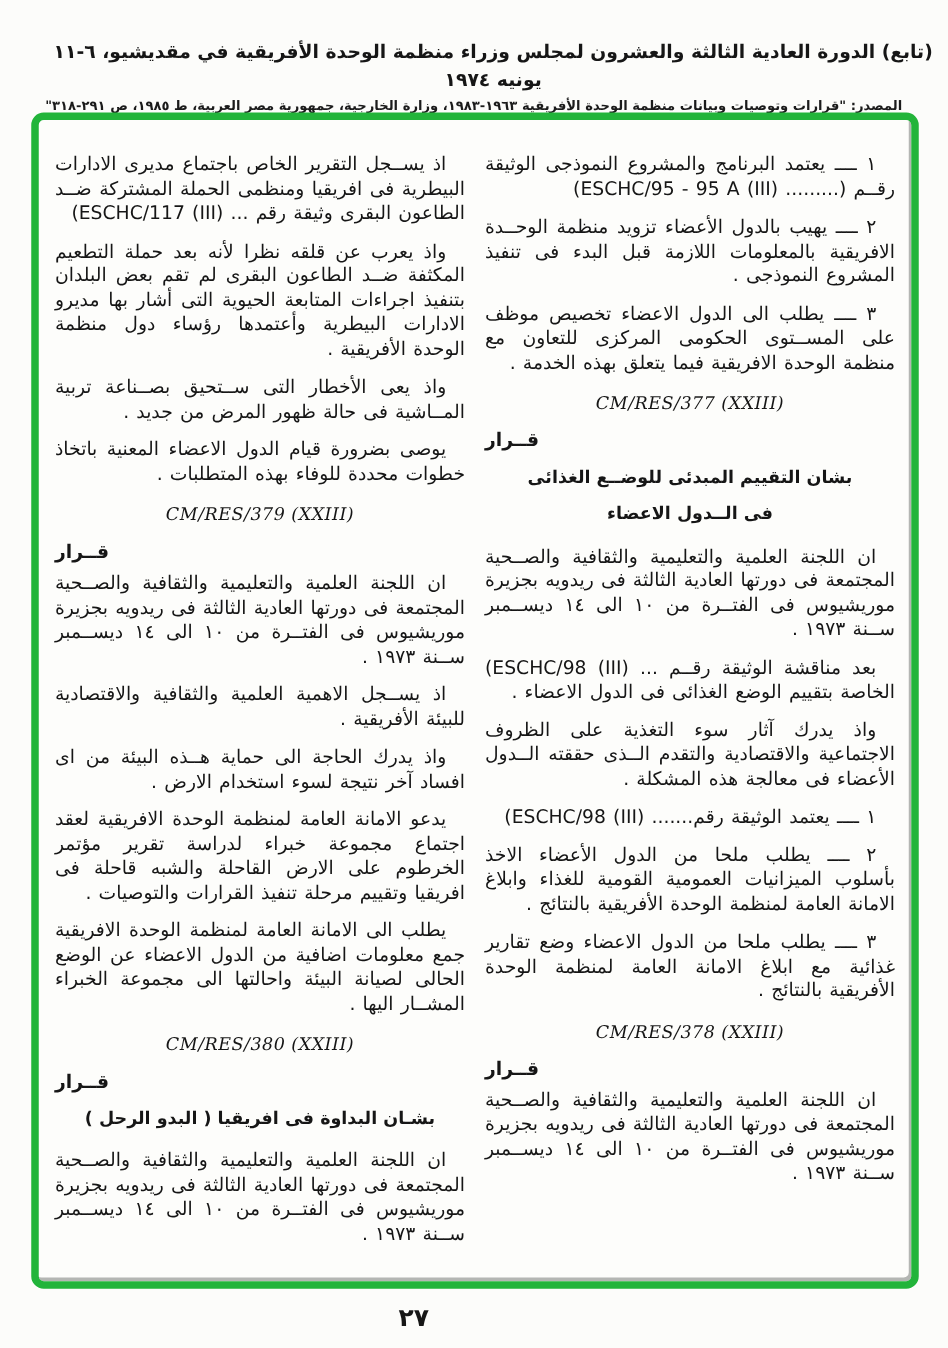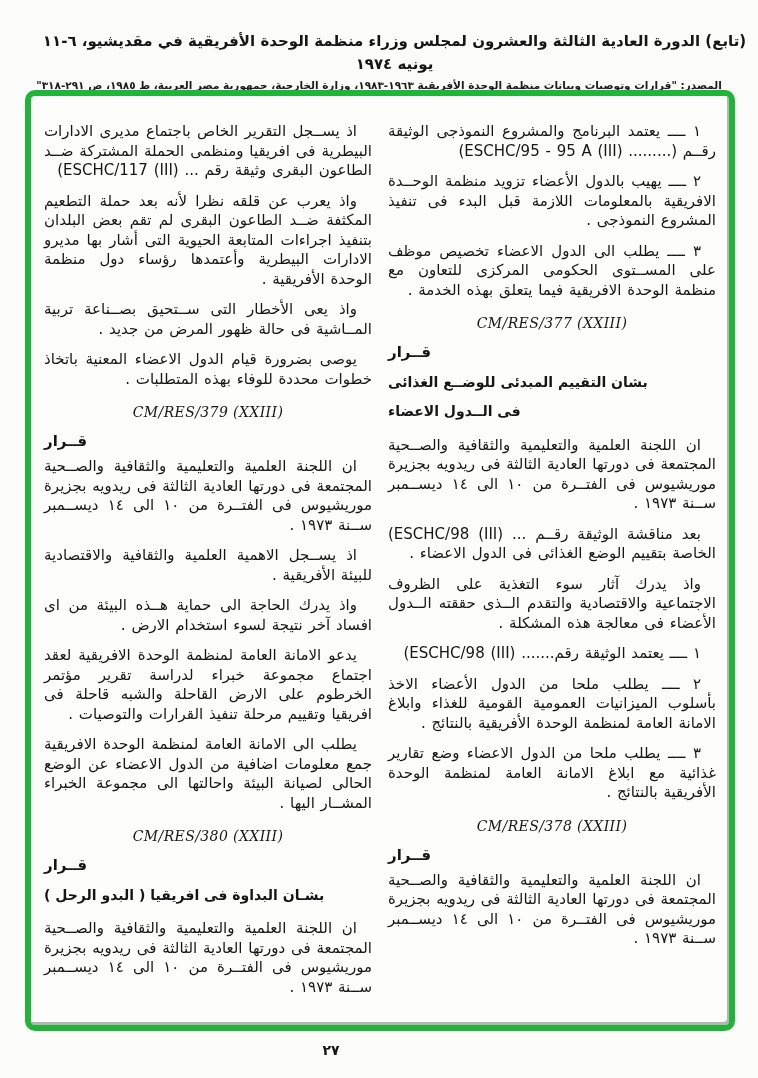--- a/index.html
+++ b/index.html
@@ -40,27 +40,27 @@
     font-family:"DejaVu Serif", serif;
     font-size:14px;letter-spacing:.4px;
     margin:15px 0 10px 0;
     font-style:italic;
   }
   .h-qarar{
     font-weight:bold;text-align:left;font-size:15px;
     margin:12px 0 7px 0;
   }
   .h-title{
-    font-weight:bold;text-align:left;font-size:14px;
+    font-weight:bold;text-align:center;font-size:14px;
     line-height:2.1;white-space:pre-line;
     margin:0 0 9px 0;
   }
   .page-number{
     position:absolute;left:0;top:1042px;width:662px;
-    text-align:center;font-weight:bold;font-size:14px;
+    text-align:center;font-weight:bold;font-size:20px;
   }
 </style>
 </head>
 <body>
 
 <div class="header">
   <div class="header-line1">(تابع) الدورة العادية الثالثة والعشرون لمجلس وزراء منظمة الوحدة الأفريقية في مقديشيو، ٦-١١ يونيه ١٩٧٤</div>
   <div class="header-line2">المصدر: "قرارات وتوصيات وبيانات منظمة الوحدة الأفريقية ١٩٦٣-١٩٨٣، وزارة الخارجية، جمهورية مصر العربية، ط ١٩٨٥، ص ٢٩١-٣١٨"</div>
 </div>
 

